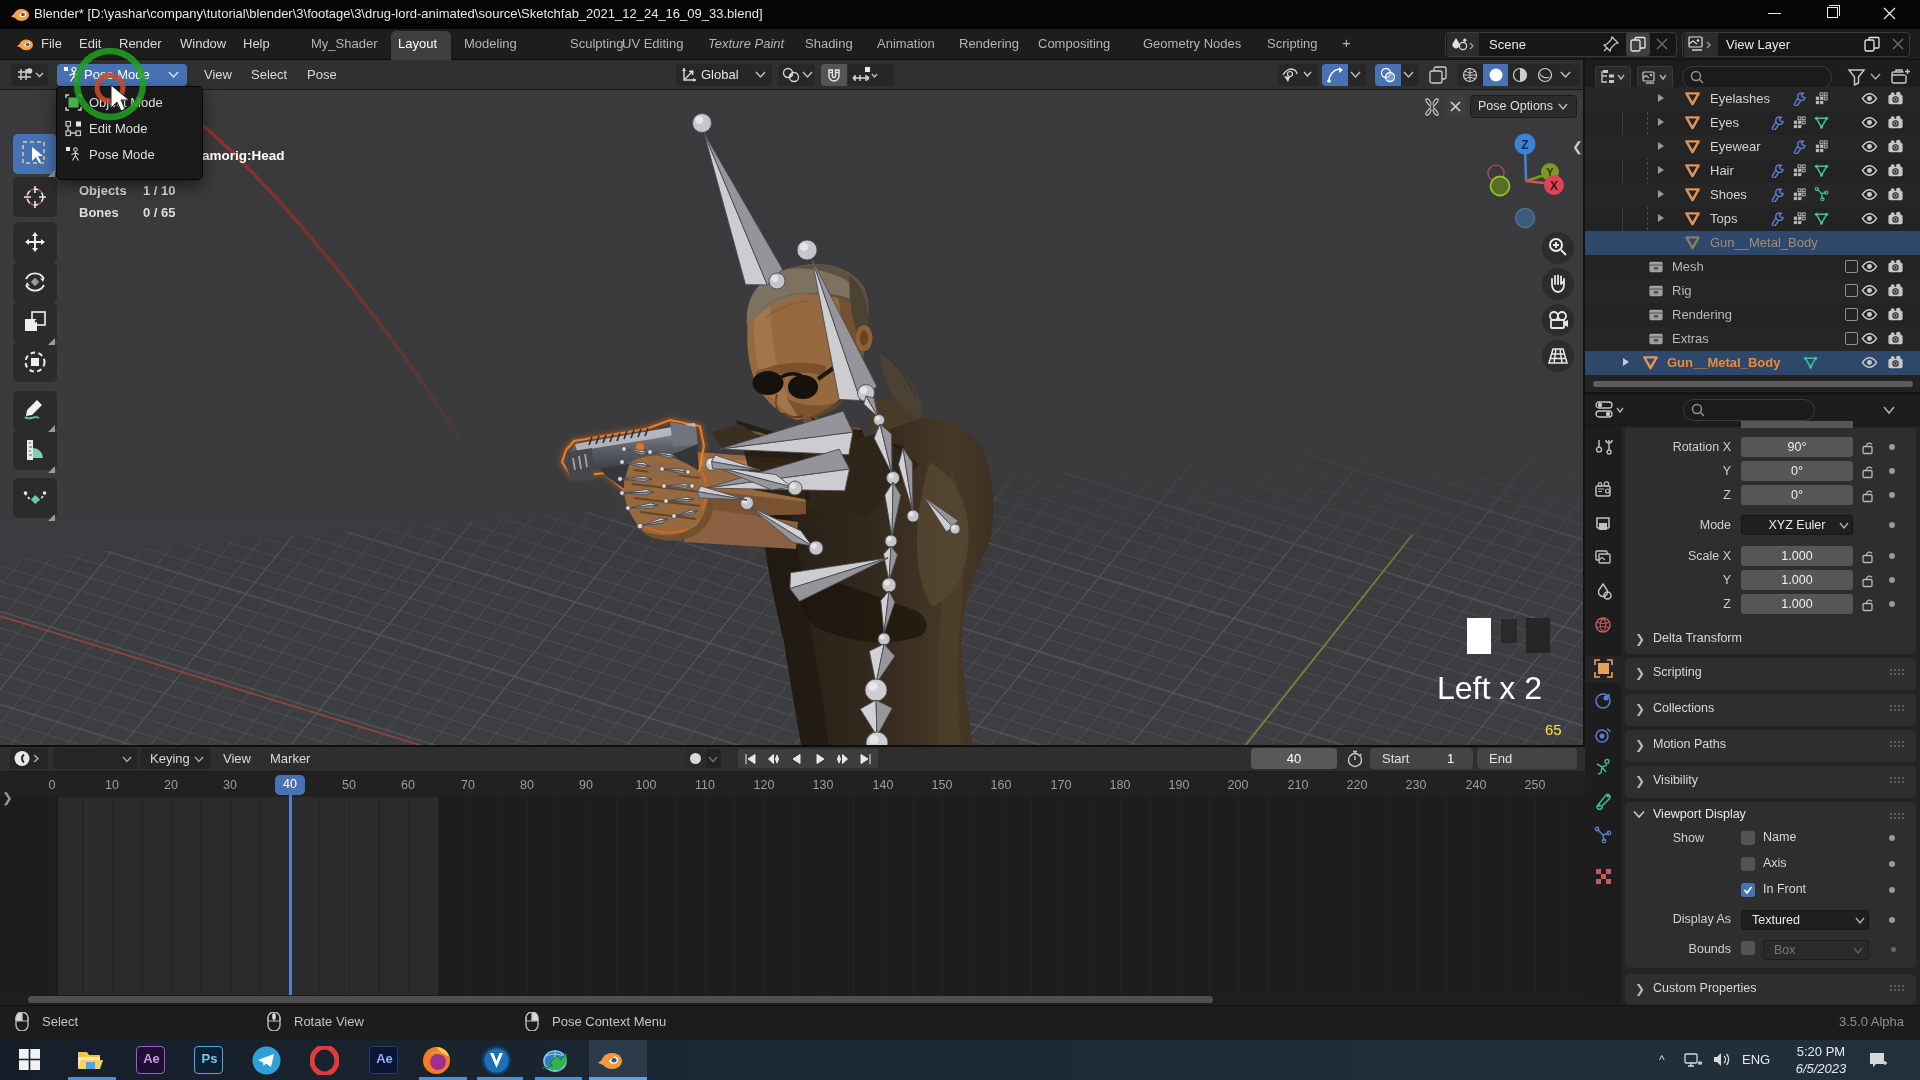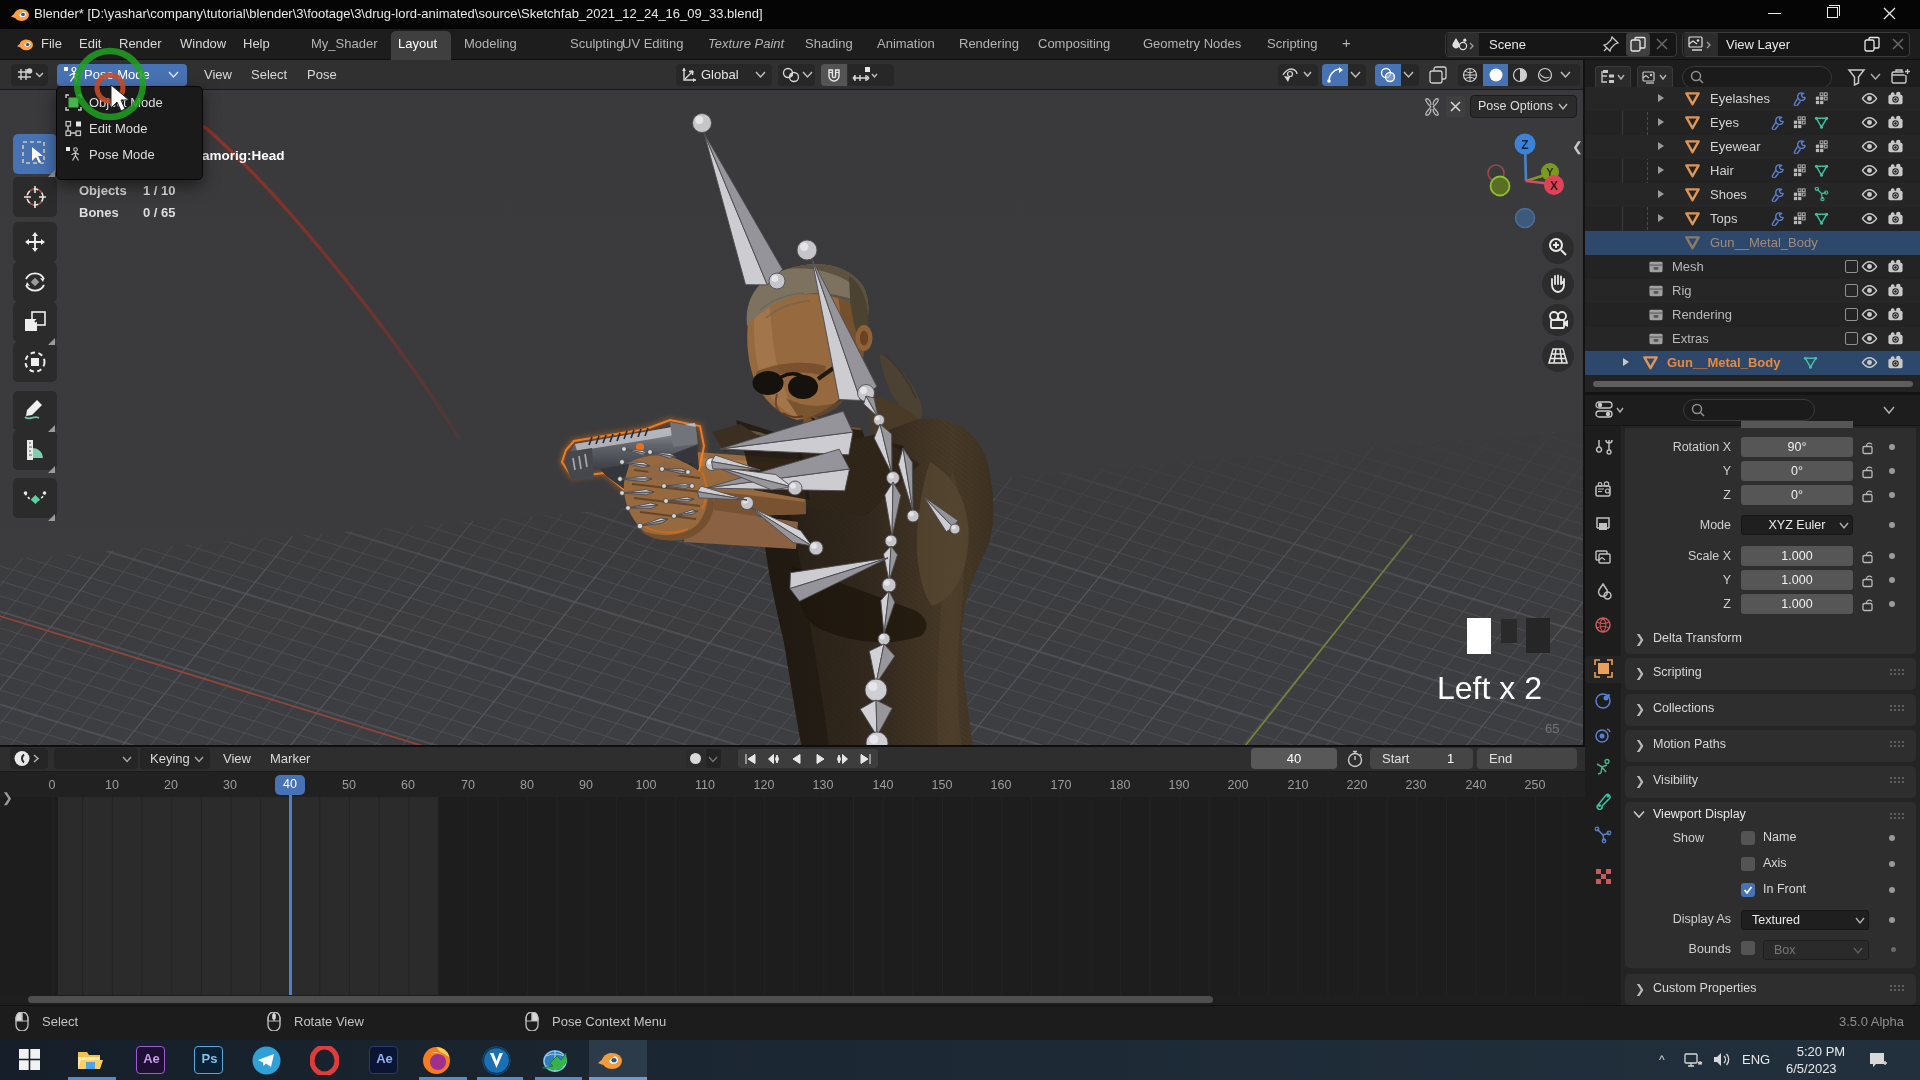--- a/index.html
+++ b/index.html
@@ -1247,21 +1247,21 @@
 <div class="abs" style="left:1251px;top:748px;width:86px;height:21px;background:#585858;border-radius:4px;color:#fff;font-size:13px;text-align:center;padding-top:3px;">40</div>
 <svg class="abs" style="left:1346px;top:750px" width="18" height="18" viewBox="0 0 18 18">
 <circle cx="9" cy="10" r="6.5" fill="none" stroke="#c8c8c8" stroke-width="1.4"></circle>
 <path d="M9,10 V6 M7,1.5 h4 M9,1.5 v2 M14,4 l1.5,1.5" stroke="#c8c8c8" stroke-width="1.4" fill="none"></path>
 </svg>
 <div class="abs" style="left:1370px;top:748px;width:103px;height:21px;background:#454545;border-radius:4px;"></div>
 <div class="abs" style="left:1382px;top:751px;color:#e0e0e0;font-size:13px;">Start</div>
 <div class="abs" style="left:1447px;top:751px;color:#fff;font-size:13px;">1</div>
 <div class="abs" style="left:1477px;top:748px;width:100px;height:21px;background:#454545;border-radius:4px;"></div>
 <div class="abs" style="left:1489px;top:751px;color:#e0e0e0;font-size:13px;">End</div>
-<div class="abs" style="left:1545px;top:721px;color:#737373;font-size:13px;">65</div>
+<div class="abs" style="left:1545px;top:721px;color:#fde047;font-size:15px;">65</div>
 <div class="abs" style="left:0;top:772px;width:1585px;height:25px;background:#212121;"></div>
 <div class="abs" style="left:0;top:797px;width:1585px;height:198px;background:#1d1d1e;"></div>
 <div class="abs" style="left:58px;top:797px;width:380px;height:198px;background:#2b2b2c;"></div>
 <svg class="abs" style="left:0;top:797px" width="1585" height="198">
     <rect x="52.5" y="0" width="1" height="198" fill="#242425"></rect>
     <rect x="82.2" y="0" width="1" height="198" fill="#242425"></rect>
     <rect x="111.8" y="0" width="1" height="198" fill="#242425"></rect>
     <rect x="141.4" y="0" width="1" height="198" fill="#242425"></rect>
     <rect x="171.1" y="0" width="1" height="198" fill="#242425"></rect>
     <rect x="200.8" y="0" width="1" height="198" fill="#242425"></rect>
@@ -1428,17 +1428,17 @@
 <rect x="1" y="3" width="12" height="9" rx="1" fill="none" stroke="#d8d8d8" stroke-width="1.3"></rect>
 <path d="M4,15 h6 M7,12 v3" stroke="#d8d8d8" stroke-width="1.3"></path>
 <path d="M14,13 l4,0 M16,10 v3 m-2,-2 l2,2 l2,-2" stroke="#d8d8d8" stroke-width="1.1" fill="none"></path>
 </svg>
 <svg class="abs" style="left:1712px;top:1051px" width="19" height="17" viewBox="0 0 19 17">
 <path d="M2,6 v5 h3 l4,4 V2 L5,6 Z" fill="#d8d8d8"></path>
 <path d="M12,5 a5,5 0 0 1 0,7 M14.5,3 a8,8 0 0 1 0,11" stroke="#d8d8d8" stroke-width="1.3" fill="none"></path>
 </svg>
 <div class="abs" style="left:1742px;top:1052px;color:#e8e8e8;font-size:13px;">ENG</div>
 <div class="abs" style="left:1786px;top:1044px;width:70px;color:#e8e8e8;font-size:13px;text-align:center;">5:20 PM</div>
-<div class="abs" style="left:1786px;top:1061px;width:70px;color:#e8e8e8;font-size:13px;">6/5/2023</div>
+<div class="abs" style="left:1786px;top:1061px;width:70px;color:#e8e8e8;font-size:13px;text-align:center;font-style:italic;">6/5/2023</div>
 <svg class="abs" style="left:1868px;top:1051px" width="20" height="18" viewBox="0 0 20 18">
 <path d="M2,2 h14 v11 h-8 l-3,3 v-3 h-3 Z" fill="#d8d8d8"></path>
 <path d="M15,12 h4 M17,10 v4" stroke="#d8d8d8" stroke-width="1.4"></path>
 </svg>
 
 </body></html>

